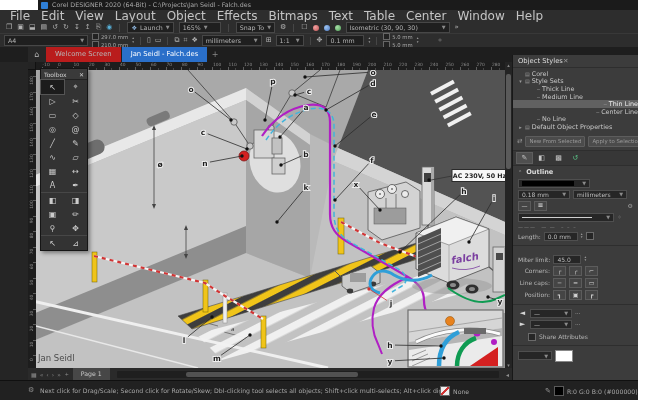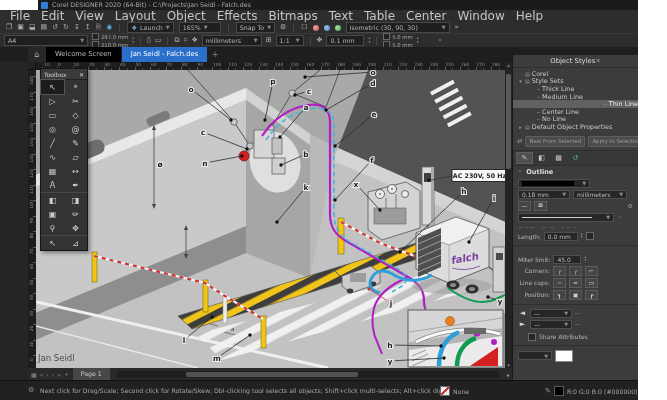--- a/index.html
+++ b/index.html
@@ -19,21 +19,21 @@
   .ddfield{height:9px;line-height:9px;background:#1f1f1f;border:1px solid #474747;color:#b5b5b5;font-size:6.3px;padding:0 3px;display:flex;align-items:center;gap:3px;white-space:nowrap;}
   .ddcaret{font-size:5px;color:#8b8b8b;}
   .sphere{width:6px;height:6px;border-radius:50%;display:inline-block;}
   .propbar{position:absolute;left:0;top:33px;width:638px;height:14px;background:#2d2d2d;border-top:1px solid #383838;display:flex;align-items:center;gap:4px;padding-left:4px;box-sizing:border-box;}
   .dimblock{display:flex;flex-direction:column;gap:1px;}
   .dimrow{display:flex;align-items:center;gap:2px;font-size:5.3px;color:#a8a8a8;}
   .dimrow .bx{width:5px;height:5px;border:1px solid #666;background:#222;}
   
   .tabbar{position:absolute;left:0;top:47px;width:638px;height:15px;background:#1e1e1e;display:flex;align-items:flex-end;}
   .hometab{width:18px;height:15px;display:flex;align-items:center;justify-content:center;color:#bbb;font-size:8px;background:#272727;}
-  .dtab{height:15px;line-height:15px;font-size:6.8px;padding:0 9px;color:#b8b8b8;background:#000000;margin-right:1px;white-space:nowrap;}
+  .dtab{height:15px;line-height:15px;font-size:6.8px;padding:0 9px;color:#b8b8b8;background:#b91c1c;margin-right:1px;white-space:nowrap;}
   .dtab.active{background:var(--accent);color:#fff;}
   .newtab{width:14px;height:15px;line-height:15px;text-align:center;color:#8a8a8a;font-size:8px;}
   
   .leftstrip{position:absolute;left:0;top:62px;width:28px;height:318px;background:#252525;}
   .corner{position:absolute;left:28px;top:62px;width:8px;height:8px;background:#242424;border-right:1px solid #111;border-bottom:1px solid #111;box-sizing:border-box;}
   .hruler{position:absolute;left:36px;top:62px;width:469px;height:8px;background:#1d1d1d;overflow:hidden;z-index:4;}
   .vruler{position:absolute;left:28px;top:70px;width:8px;height:298px;background:#1d1d1d;overflow:hidden;z-index:4;}
   .htick{position:absolute;bottom:0;width:1px;height:3px;background:#5e5e5e;}
   .htickm{position:absolute;bottom:0;width:1px;height:2px;background:#454545;}
   .hlab{position:absolute;top:0;font-size:4.4px;color:#8a8a8a;}
@@ -51,21 +51,21 @@
   .tool{height:14px;display:flex;align-items:center;justify-content:center;font-size:8px;color:#cccccc;}
   .tool.sel{background:#1c1c1c;outline:1px solid #555;}
   .tgrid .tool:nth-child(17),.tgrid .tool:nth-child(18){border-top:1px solid #474747;}
   .tgrid .tool:nth-child(23),.tgrid .tool:nth-child(24){border-top:1px solid #474747;}
   
   .vscroll{position:absolute;left:505px;top:62px;width:7px;height:306px;background:#242424;z-index:4;}
   .vthumb{position:absolute;left:1px;top:12px;width:5px;height:95px;background:#5a5a5a;border-radius:2px;}
   .varrow{position:absolute;left:0;width:7px;text-align:center;font-size:5px;color:#888;}
   
   .docker{position:absolute;left:512px;top:55px;width:126px;height:325px;background:#3c3c3c;border-left:1px solid #181818;box-sizing:border-box;overflow:hidden;z-index:5;}
-  .dktitle{height:12px;display:flex;align-items:center;justify-content:center;padding:0 5px;color:#dedede;font-size:6.8px;border-bottom:1px solid #2e2e2e;}
+  .dktitle{height:12px;display:flex;align-items:center;justify-content:flex-start;padding:0 5px;color:#dedede;font-size:6.8px;border-bottom:1px solid #2e2e2e;}
   .dkx{color:#999;font-size:6.5px;}
   .tree-row{height:7.6px;display:flex;align-items:center;gap:2px;font-size:6.4px;color:#c8c8c8;white-space:nowrap;}
   .tree-row.sel{background:#616161;color:#f0f0f0;}
   .tw{width:5px;font-size:5px;color:#9a9a9a;text-align:center;}
   .ti{font-size:5px;color:#9a9a9a;}
   .osbtns{display:flex;align-items:center;gap:3px;padding:3px 4px;}
   .osico{font-size:6.5px;color:#9a9a9a;}
   .dbtn{height:9px;line-height:9px;font-size:5.4px;color:#9a9a9a;background:#4b4b4b;border:1px solid #5d5d5d;padding:0 3px;border-radius:1px;white-space:nowrap;}
   .ptabs{display:flex;gap:2px;padding:2px 4px;border-top:1px solid #2e2e2e;border-bottom:1px solid #2e2e2e;background:#373737;}
   .ptab{width:15px;height:10px;display:flex;align-items:center;justify-content:center;font-size:7px;color:#c6c6c6;}
@@ -737,21 +737,21 @@
           <div class="tree-row" style="padding-left: 17px;">
             <span class="tw"></span>
             <span class="ti">─</span>
             <span>Medium Line</span>
           </div>
           <div class="tree-row sel" style="padding-left: 28px; justify-content: flex-end;">
             <span class="tw"></span>
             <span class="ti">─</span>
             <span>Thin Line</span>
           </div>
-          <div class="tree-row" style="padding-left: 17px;">
+          <div class="tree-row" style="padding-left: 17px; justify-content: flex-end;">
             <span class="tw"></span>
             <span class="ti">─</span>
             <span>Center Line</span>
           </div>
           <div class="tree-row" style="padding-left: 17px;">
             <span class="tw"></span>
             <span class="ti">─</span>
             <span>No Line</span>
           </div>
           <div class="tree-row" style="padding-left: 5px;">

